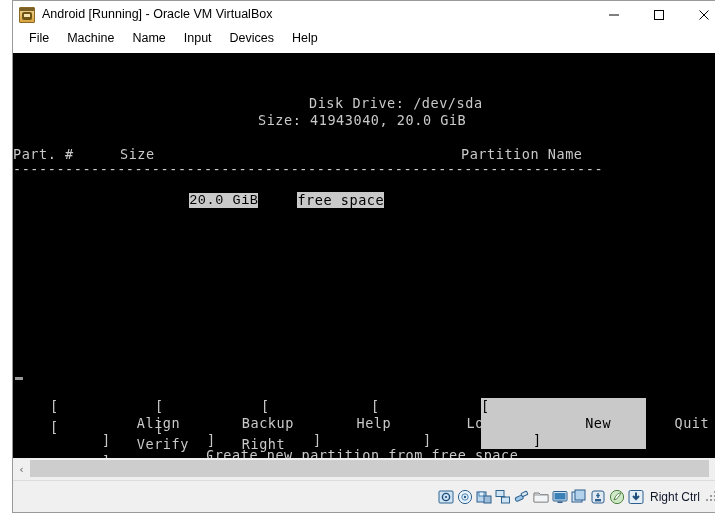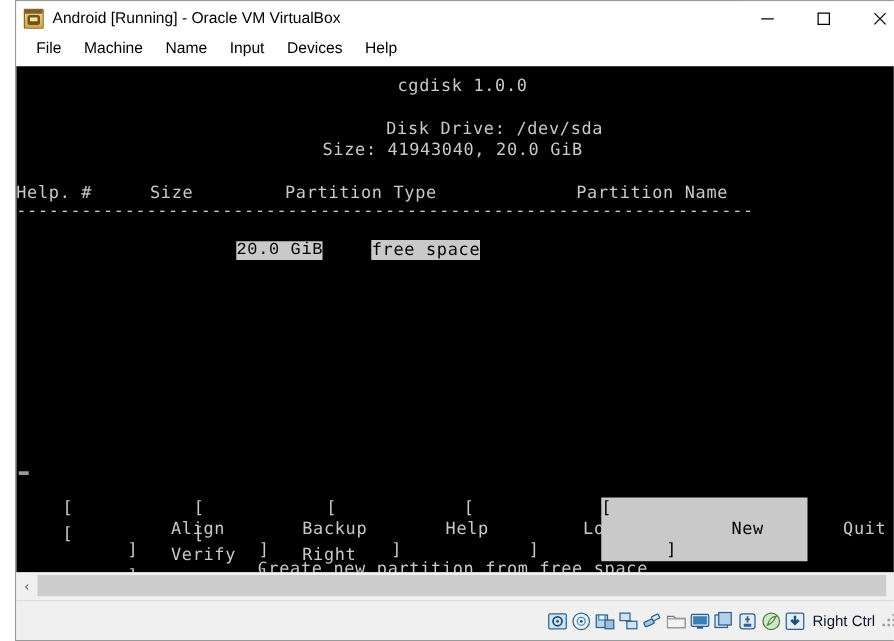--- a/index.html
+++ b/index.html
@@ -257,30 +257,28 @@
     <div class="menu-item">Machine</div>
     <div class="menu-item">Name</div>
     <div class="menu-item">Input</div>
     <div class="menu-item">Devices</div>
     <div class="menu-item">Help</div>
   </div>
 
   <div class="vm-screen">
     <div class="term">
 
-      <div class="tline" style="left:305px; top:8px;">cgdisk 1.0.0</div>
 
       <div class="tline" style="left:263px; top:42px;padding-left:33px;">Disk Drive: /dev/sda</div>
 
       <div class="tline" style="left:245px; top:59px;">Size: 41943040, 20.0 GiB</div>
 
       
-      <div class="tline" style="left:0px; top:93px;">Help. #</div>
+      <div class="tline" style="left:0px; top:93px;">Part. #</div>
       <div class="tline" style="left:107px; top:93px;">Size</div>
-      <div class="tline" style="left:215px; top:93px;">Partition Type</div>
       <div class="tline" style="left:448px; top:93px;">Partition Name</div>
 
       <div class="tline" style="left:0px; top:108px;">--------------------------------------------------------------------</div>
 
       
       <div class="tline" style="left:107px; top:122px;font-family:Liberation Mono, monospace;">
         <span class="hl">20.0 GiB</span>
       </div>
       <div class="tline" style="left:215px; top:122px;">
         <span class="hl">free space</span>

